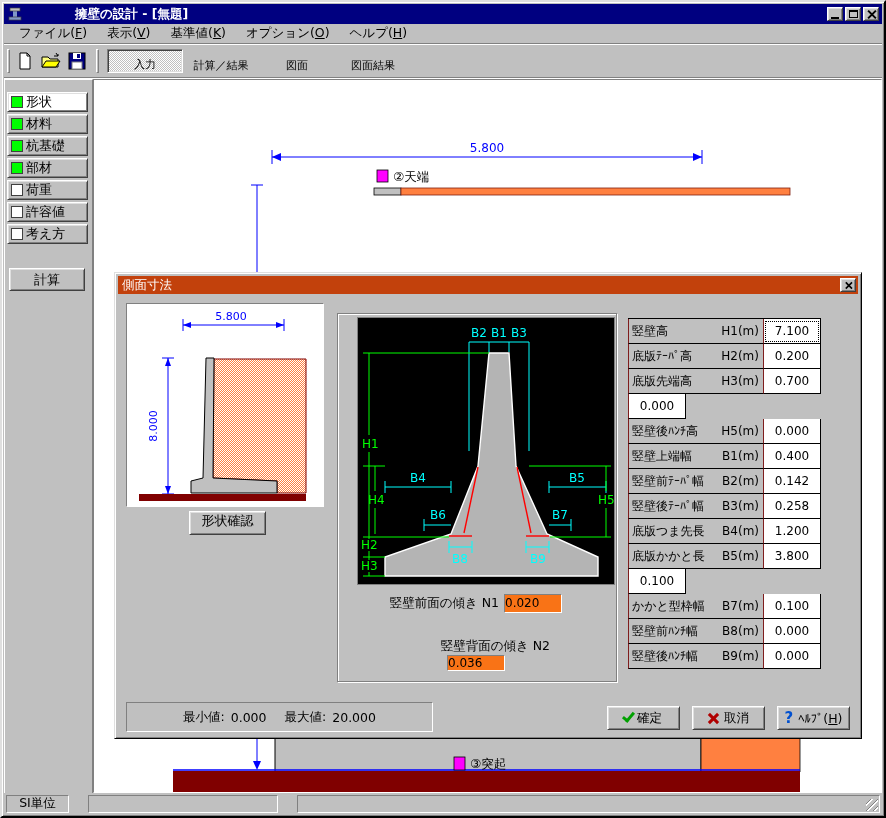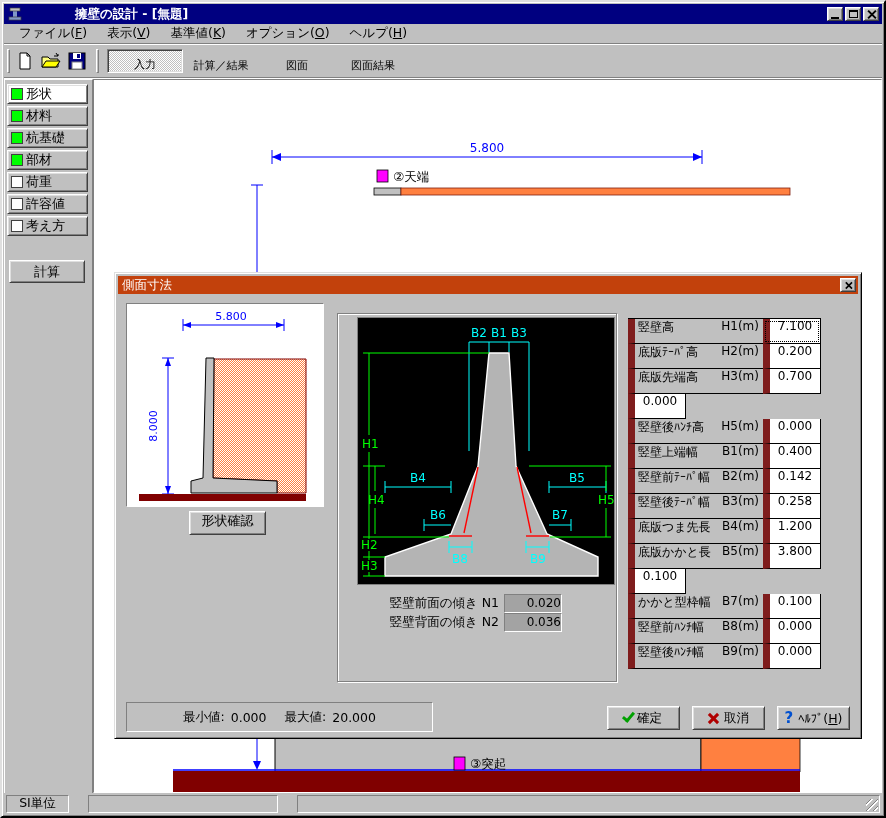--- a/index.html
+++ b/index.html
@@ -39,21 +39,21 @@
   .tbtn{width:24px;height:24px;margin:0 1px;display:flex;align-items:center;justify-content:center;background:#c0c0c0;}
   .tabs{display:flex;margin-left:6px;}
   .tab{width:76px;height:24px;display:flex;align-items:flex-end;justify-content:center;font-size:11px;}
   .tab.active{border-color:#808080 #fff #fff #808080;
     background-image:linear-gradient(45deg,#fff 25%,transparent 25%,transparent 75%,#fff 75%),
                      linear-gradient(45deg,#fff 25%,#c0c0c0 25%,#c0c0c0 75%,#fff 75%);
     background-size:2px 2px;background-position:0 0,1px 1px;}
   
   .main{position:absolute;left:2px;top:77px;right:2px;bottom:23px;background:#c0c0c0;}
   .sidebar{position:absolute;left:0;top:0;width:89px;bottom:0;background:#c0c0c0;
-           border-top:1px solid #fff;border-right:1px solid #808080;box-shadow:1px 0 0 #fff inset;padding-top:4px;}
+           border-top:1px solid #fff;border-right:1px solid #808080;box-shadow:1px 0 0 #fff inset;padding-top:12px;}
   .side-btn{width:81px;height:20px;margin:0 0 2px 3px;display:flex;align-items:center;padding:0 3px;font-size:13px;}
   .side-btn .chk{width:12px;height:12px;border:1px solid #404040;margin-right:3px;flex:0 0 auto;}
   .chk.on{background:#00ff00;}
   .chk.off{background:#fff;}
   .side-btn.active{background:#fff;}
   .calc-btn{width:76px;height:23px;margin:24px 0 0 5px;display:flex;align-items:center;justify-content:center;font-size:13px;}
   .canvas{position:absolute;left:89px;top:0;right:0;bottom:0;background:#fff;
           border:1px solid;border-color:#808080 #fff #fff #808080;}
   .canvas svg{display:block;}
   
@@ -65,25 +65,25 @@
   .dlg-title .wbtn{margin-left:auto;}
   .dlg-title .cross{transform:scale(0.8);}
   .preview{position:absolute;left:11px;top:30px;width:198px;height:204px;background:#fff;overflow:hidden;}
   .confirm-btn{position:absolute;left:74px;top:238px;width:77px;height:24px;
                display:flex;align-items:flex-start;justify-content:center;font-size:13px;}
   .groupbox{position:absolute;left:222px;top:40px;width:280px;height:369px;
             border:1px solid #808080;box-shadow:inset 1px 1px 0 #fff,1px 1px 0 #fff;}
   .diagram{position:absolute;left:19px;top:3px;width:258px;height:268px;background:#000;border:1px solid #808080;overflow:hidden;}
   .nrow{position:absolute;left:8px;width:260px;height:20px;display:flex;align-items:center;}
   .nrow .nlabel{width:158px;text-align:right;padding-right:5px;font-size:12.5px;white-space:nowrap;}
-  .nrow .nfield{width:58px;height:19px;background:#a3a3a3;text-align:right;font-size:12px;
+  .nrow .nfield{width:58px;height:19px;background:#f97316;text-align:left;font-size:12px;
                 font-family:"DejaVu Sans",sans-serif;padding:0;}
   .dim-table{position:absolute;left:513px;top:45px;width:193px;border-top:1px solid #000;}
   .dim-row{display:flex;height:25px;}
-  .dcell{border-left:7px solid #7f1d1d;border-bottom:1px solid #000;display:flex;align-items:flex-start;}
+  .dcell{border-left:1px solid #7f1d1d;border-bottom:1px solid #000;display:flex;align-items:center;}
   .dcell.lbl{width:135px;background:#c0c0c0;justify-content:space-between;padding:0 4px 0 3px;font-size:12px;white-space:nowrap;overflow:hidden;}
   .dcell.val{width:58px;background:#fff;justify-content:center;border-right:1px solid #000;font-size:12px;}
   .dcell.val.focused{outline:1px dotted #000;outline-offset:-3px;}
   .info-panel{position:absolute;left:11px;top:429px;width:307px;height:30px;
               display:flex;align-items:center;justify-content:center;font-size:12.5px;gap:6px;}
   .dlg-btn{position:absolute;top:433px;width:73px;height:24px;display:flex;align-items:center;justify-content:center;gap:5px;font-size:12.5px;}
   .ok-btn{left:492px;} .cancel-btn{left:577px;} .help-btn{left:662px;}
   .check-icon{width:7px;height:12px;border-right:3px solid #00a000;border-bottom:3px solid #00a000;transform:rotate(40deg);margin-top:-4px;}
   .xmark{position:relative;width:11px;height:11px;}
   .xmark::before,.xmark::after{content:"";position:absolute;left:4px;top:-1px;width:3px;height:13px;background:#b00000;}
@@ -361,21 +361,21 @@
               <text x="3" y="231">H2</text>
               <text x="3" y="252">H3</text>
               <text x="240" y="186">H5</text>
             </g>
           </svg>
         </div>
         <div class="nrow" style="top:279px;">
           <span class="nlabel">竪壁前面の傾き N1</span>
           <input class="nfield flat-sunken" type="text" value="0.020" style="">
         </div>
-        <div class="nrow" style="top:298px;">
+        <div class="nrow" style="top:324px;flex-direction:column;">
           <span class="nlabel">竪壁背面の傾き N2</span>
           <input class="nfield flat-sunken" type="text" value="0.036" style="">
         </div>
       </div>
 
       <div class="dim-table">
         <div class="dim-row">
             <div class="dcell lbl">
               <span>竪壁高</span>
               <span>H1(m)</span>

